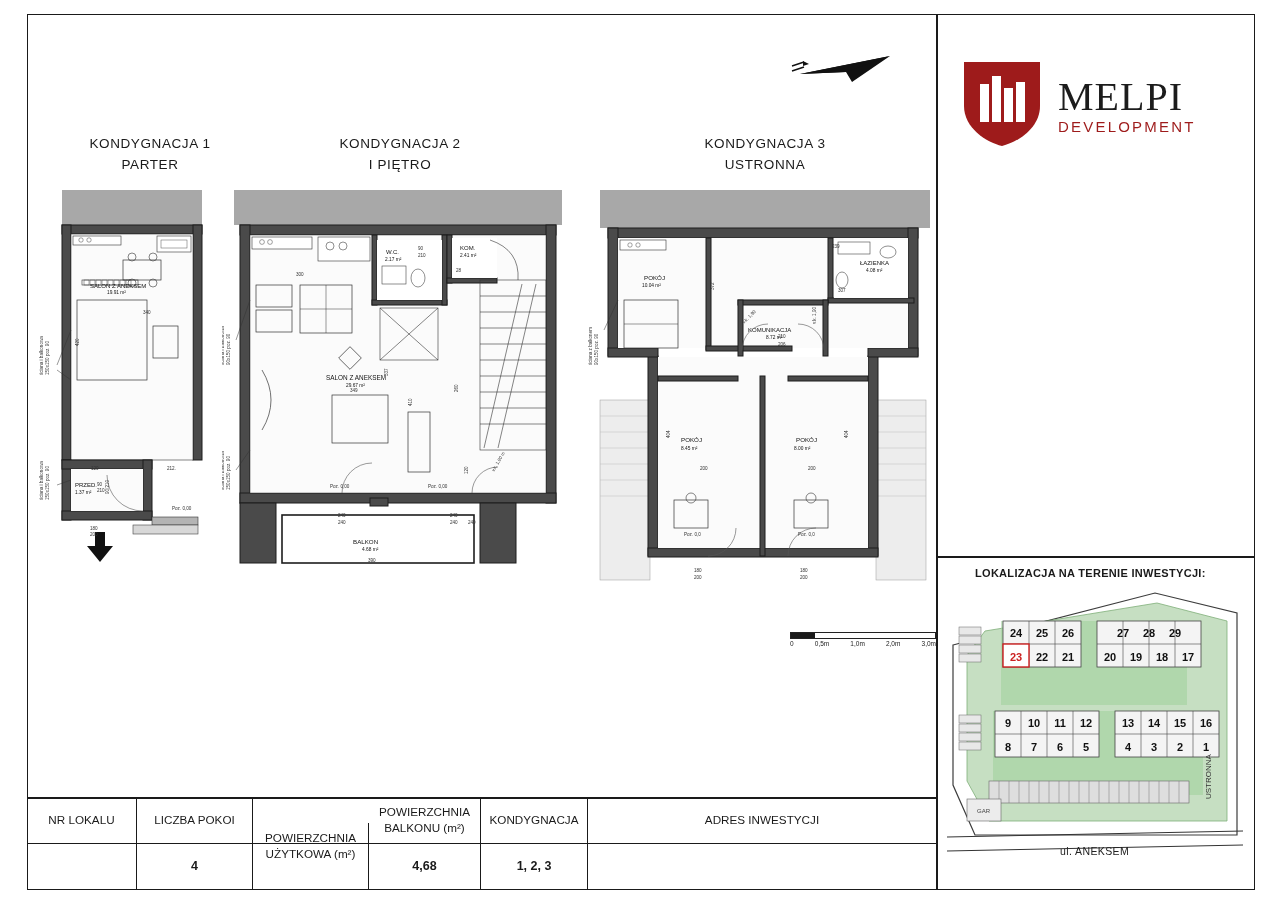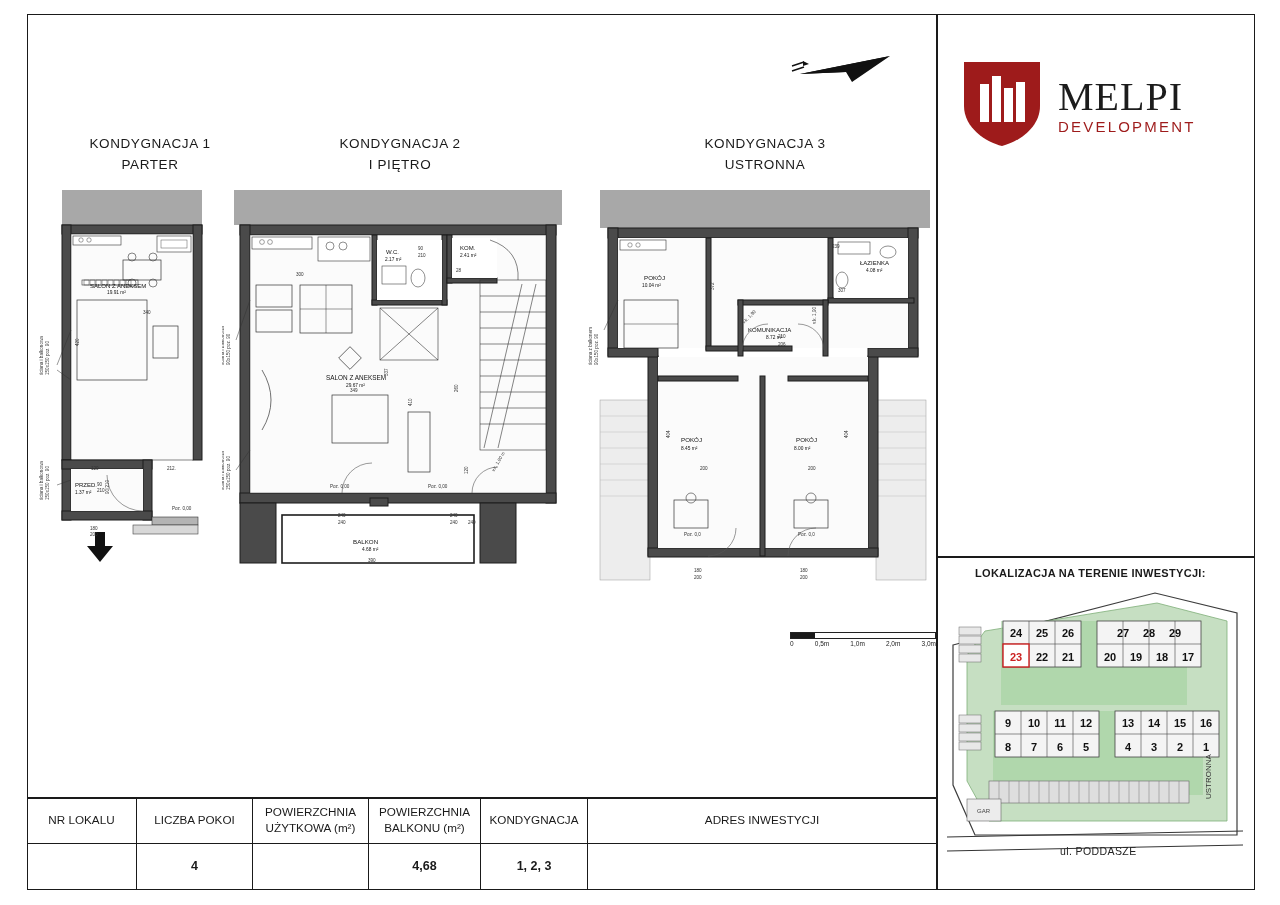--- a/index.html
+++ b/index.html
@@ -594,31 +594,31 @@
       </g>
       <rect x="22" y="214" width="34" height="22" fill="#ececec" stroke="#666" stroke-width="0.6"></rect>
       <text x="32" y="228" font-size="6" fill="#444">GAR</text>
 
       <text x="266" y="214" font-size="8" fill="#333" transform="rotate(-90 266 214)">USTRONNA</text>
 
       <path d="M2 252 L298 246" stroke="#333" stroke-width="1" fill="none"></path>
       <path d="M2 266 L298 260" stroke="#333" stroke-width="1" fill="none"></path>
     </svg>
   </div>
-  <div class="street-label">ul. PODDASZE</div>
+  <div class="street-label">ul. ANEKSEM</div>
 
   <div class="table">
     <div class="tcol" style="width:110px;">
       <div class="thead">NR LOKALU</div>
     </div>
     <div class="tcol" style="width:116px;">
       <div class="thead">LICZBA POKOI</div>
       <div class="tbody">4</div>
     </div>
-    <div class="tcol" style="width:116px;">
+    <div class="tcol" style="width:116px;margin-top:26px;">
       <div class="thead">POWIERZCHNIA UŻYTKOWA (m²)</div>
     </div>
     <div class="tcol" style="width:112px;">
       <div class="thead">POWIERZCHNIA BALKONU (m²)</div>
       <div class="tbody">4,68</div>
     </div>
     <div class="tcol" style="width:107px;">
       <div class="thead">KONDYGNACJA</div>
       <div class="tbody">1, 2, 3</div>
     </div>

